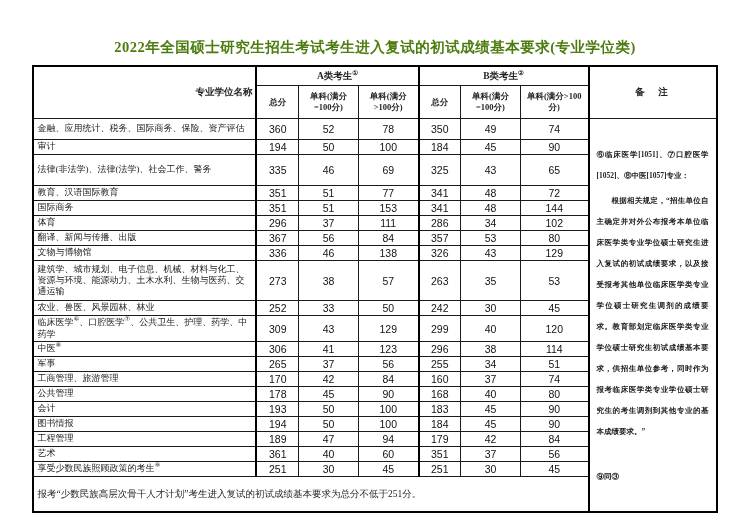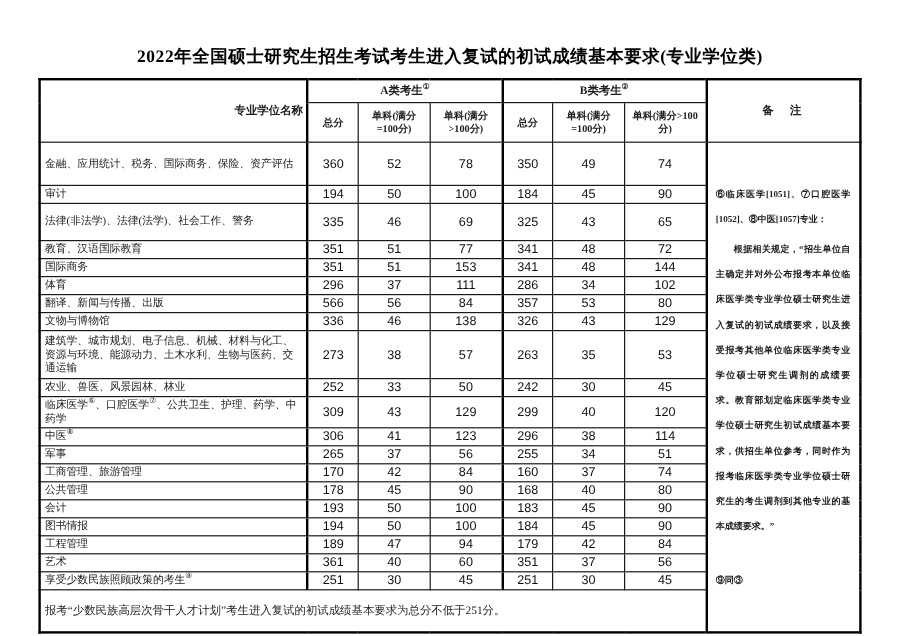--- a/index.html
+++ b/index.html
@@ -10,21 +10,21 @@
     font-family: "Liberation Serif", serif;
     overflow: hidden;
   }
   .page { width: 750px; height: 530px; position: relative; }
   .doc-title {
     margin: 38px auto 8px auto;
     text-align: center;
     font-size: 14.5px;
     font-weight: bold;
     letter-spacing: 0.5px;
-    color: #000000;
+    color: #4d7c0f;
   }
   table.score-table {
     border-collapse: collapse;
     table-layout: fixed;
     width: 683px;
     margin: 0 auto;
     border: 2px solid #000;
   }
   .score-table th, .score-table td {
     border: 1px solid #1a1a1a;
@@ -108,21 +108,21 @@
       <tr>
         <th class="sh thickL">总分</th>
         <th class="sh">单科(满分=100分)</th>
         <th class="sh">单科(满分&gt;100分)</th>
         <th class="sh thickL">总分</th>
         <th class="sh">单科(满分=100分)</th>
         <th class="sh">单科(满分&gt;100分)</th>
       </tr>
     </thead>
     <tbody id="table-body">
-      <tr style="height: 36px;">
+      <tr style="height: 21px;">
           <td class="name-cell">金融、应用统计、税务、国际商务、保险、资产评估</td>
           <td class="num-cell thickL">360</td>
           <td class="num-cell">52</td>
           <td class="num-cell">78</td>
           <td class="num-cell thickL">350</td>
           <td class="num-cell">49</td>
           <td class="num-cell">74</td>
           <td class="remarks-cell thickL" rowspan="21">
             <p>⑥临床医学[1051]、⑦口腔医学[1052]、⑧中医[1057]专业：</p>
             <p class="indent">根据相关规定，“招生单位自主确定并对外公布报考本单位临床医学类专业学位硕士研究生进入复试的初试成绩要求，以及接受报考其他单位临床医学类专业学位硕士研究生调剂的成绩要求。教育部划定临床医学类专业学位硕士研究生初试成绩基本要求，供招生单位参考，同时作为报考临床医学类专业学位硕士研究生的考生调剂到其他专业的基本成绩要求。”</p>
@@ -169,21 +169,21 @@
           <td class="name-cell">体育</td>
           <td class="num-cell thickL">296</td>
           <td class="num-cell">37</td>
           <td class="num-cell">111</td>
           <td class="num-cell thickL">286</td>
           <td class="num-cell">34</td>
           <td class="num-cell">102</td>
         </tr>
         <tr>
           <td class="name-cell">翻译、新闻与传播、出版</td>
-          <td class="num-cell thickL">566</td>
+          <td class="num-cell thickL">367</td>
           <td class="num-cell">56</td>
           <td class="num-cell">84</td>
           <td class="num-cell thickL">357</td>
           <td class="num-cell">53</td>
           <td class="num-cell">80</td>
         </tr>
         <tr>
           <td class="name-cell">文物与博物馆</td>
           <td class="num-cell thickL">336</td>
           <td class="num-cell">46</td>

